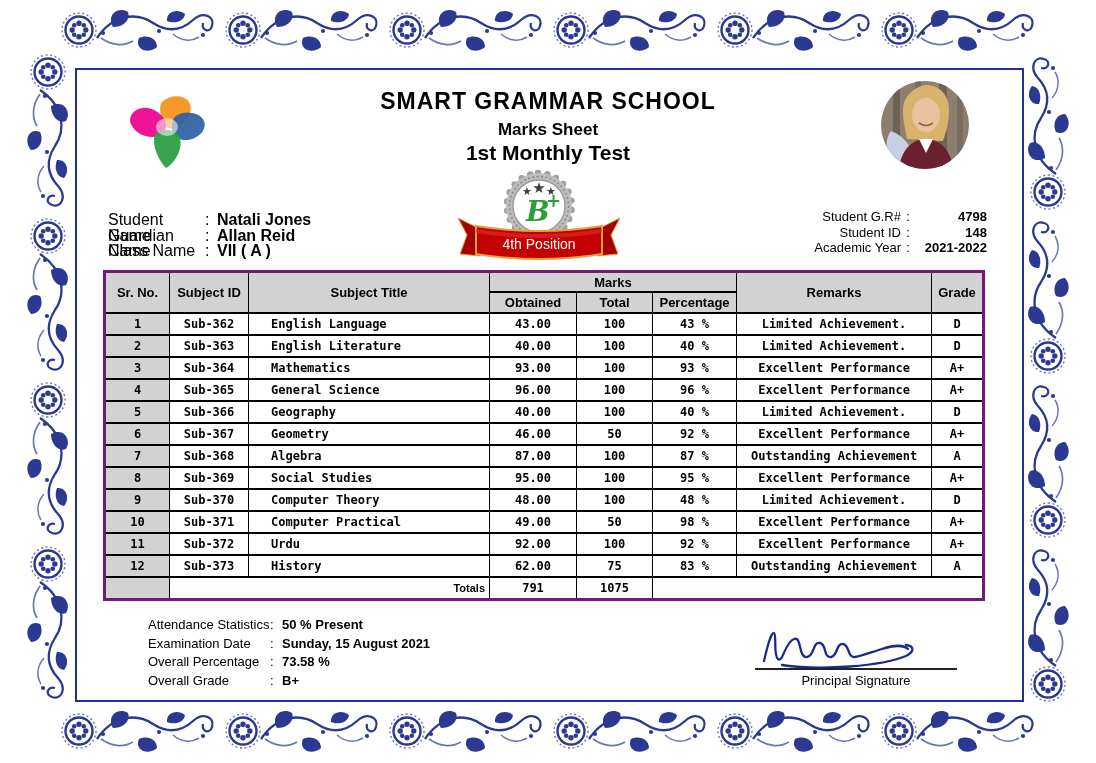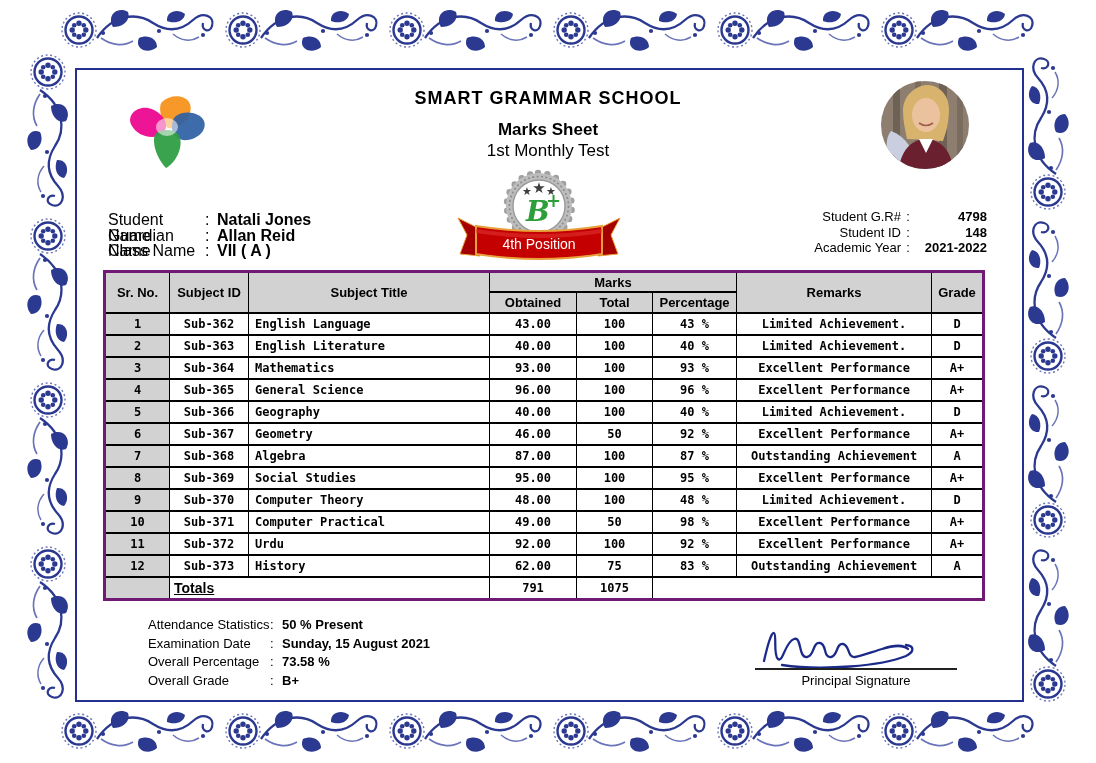--- a/index.html
+++ b/index.html
@@ -9,25 +9,25 @@
   }
   
   .strip { position:absolute; }
   
   .frame {
     position:absolute; left:75px; top:68px; width:945px; height:630px;
     border:2px solid #24308f; background:#ffffff;
   }
   
   .school-name { position:absolute; left:0; top:88px; width:1096px; text-align:center;
-    font-size:18px; font-weight:bold; letter-spacing:1px; }
+    font-size:23px; font-weight:bold; letter-spacing:1px; }
   .sheet-title { position:absolute; left:0; top:120px; width:1096px; text-align:center;
     font-size:17px; font-weight:bold; }
   .test-title  { position:absolute; left:0; top:141px; width:1096px; text-align:center;
-    font-size:17px; font-weight:normal; }
+    font-size:21px; font-weight:bold; }
   .logo { position:absolute; left:118px; top:84px; }
   .photo { position:absolute; left:881px; top:81px; width:88px; height:88px; border-radius:50%; overflow:hidden; }
   .badge-medallion { position:absolute; left:494px; top:165px; }
   .badge-ribbon { position:absolute; left:456px; top:216px; }
 
   
   .info-left { position:absolute; left:108px; top:212px; font-size:16px; }
   .info-left .row { display:flex; height:15.5px; line-height:15.5px; }
   .info-left .lbl { width:97px; }
   .info-left .sep { width:12px; }
@@ -48,22 +48,22 @@
   .marks th, .marks td {
     border-left:1px solid #000; border-right:1px solid #000;
     border-top:2px solid #000; border-bottom:2px solid #000;
     padding:1px 4px; overflow:hidden; white-space:nowrap;
   }
   .marks thead th { background:#d2d2d2; font-size:13px; font-weight:bold; text-align:center; }
   .marks thead tr.grp th { height:16px; }
   .marks thead tr.sub th { height:17px; border-top:1px solid #000; }
   .marks td { height:18px; font-family:"DejaVu Sans Mono", monospace; font-size:12px; font-weight:bold; text-align:center; }
   .marks td.c-sr { background:#d2d2d2; }
-  .marks td.c-title { text-align:left; padding-left:6px; }
-  .marks tr.totals td.t-label { font-family:"Liberation Sans", sans-serif; font-size:14px; font-weight:bold; text-align:left;text-decoration:underline; }
+  .marks td.c-title { text-align:left; padding-left:22px; }
+  .marks tr.totals td.t-label { font-family:"Liberation Sans", sans-serif; font-size:11px; font-weight:bold; text-align:right; }
 
   
   .summary { position:absolute; left:148px; top:616px; font-size:13px; }
   .summary .row { display:flex; height:18.7px; line-height:18.7px; }
   .summary .lbl { width:122px; }
   .summary .sep { width:12px; }
   .summary .val { font-weight:bold; }
 
   
   .sig-block { position:absolute; left:752px; top:620px; width:210px; }

